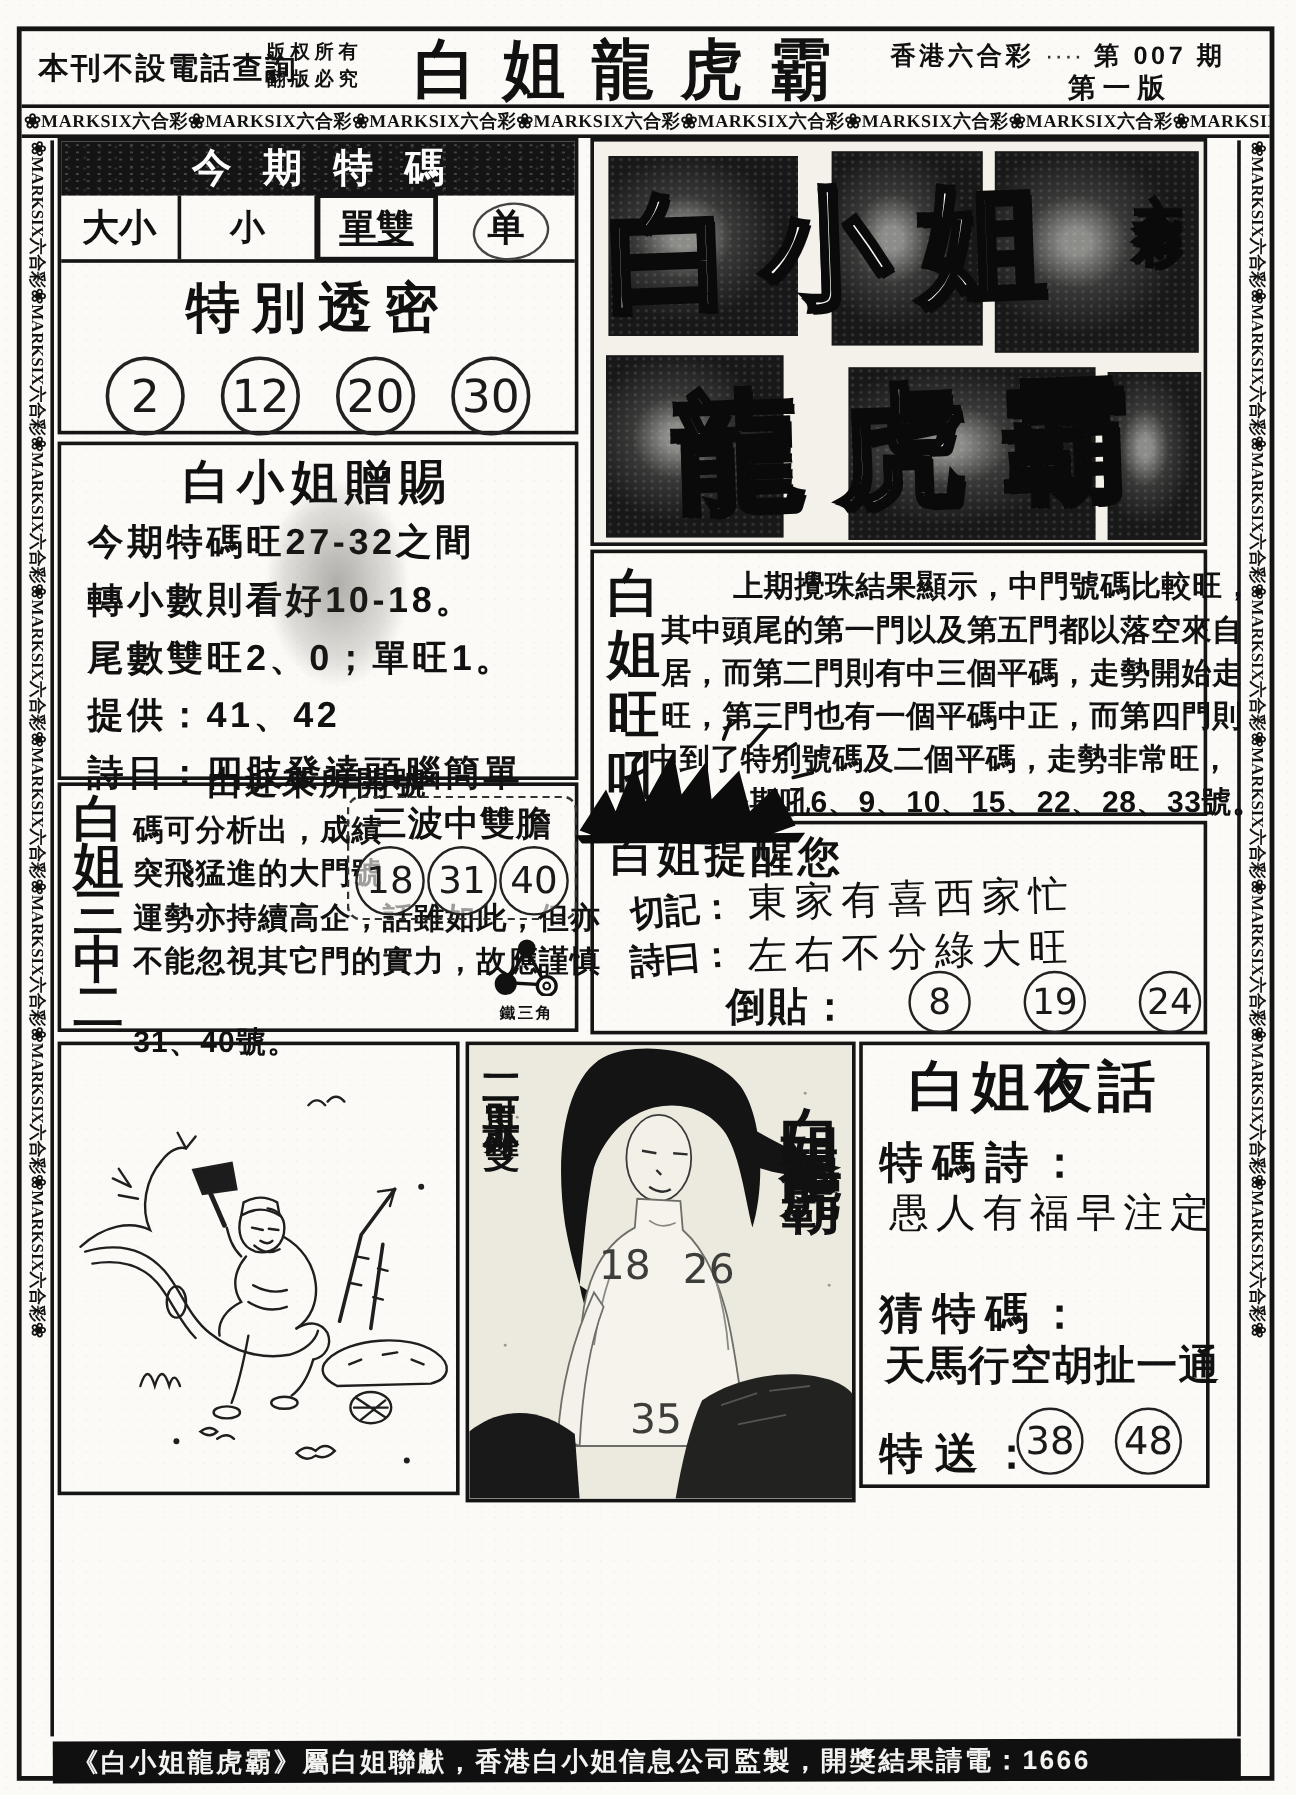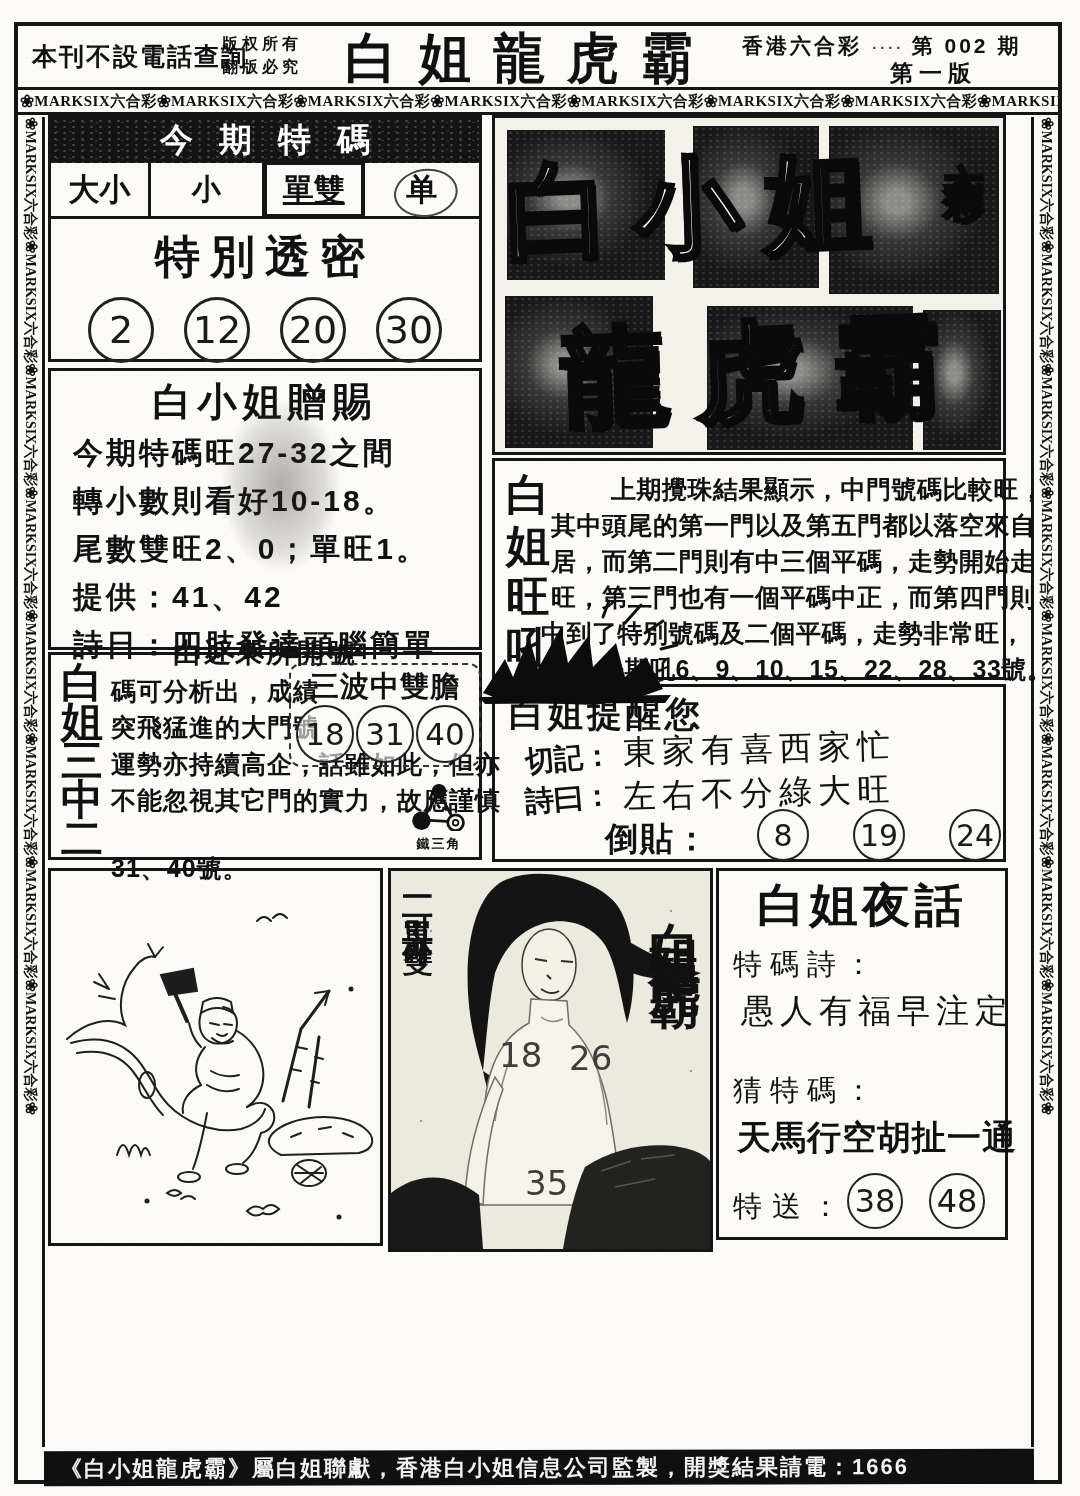--- a/index.html
+++ b/index.html
@@ -129,21 +129,21 @@
     position:absolute; left:4px; top:2px; z-index:4; writing-mode:vertical-rl; text-orientation:upright;
     font-size:31px; font-weight:bold; letter-spacing:8px; line-height:44px;
   }
   .p2-right {
     position:absolute; right:0px; top:10px; z-index:4; writing-mode:vertical-rl; text-orientation:upright;
     font-size:52px; font-weight:900; letter-spacing:14px; font-family:"DejaVu Serif", serif;
   }
   .p2-num { position:absolute; z-index:4; font-family:"DejaVu Sans", sans-serif; font-size:34px; color:#3d3d3b; }
   
   .nt-title { text-align:center; font-size:46px; font-weight:900; letter-spacing:4px; margin-top:4px; font-family:"DejaVu Serif", serif; transform:scaleX(1.05); }
-  .nt-label { position:absolute; font-size:29px; font-weight:normal; letter-spacing:8px; font-family:"DejaVu Serif", serif; }
+  .nt-label { position:absolute; font-size:36px; font-weight:bold; letter-spacing:8px; font-family:"DejaVu Serif", serif; }
   .nt-poem1 { position:absolute; font-size:33px; font-family:"DejaVu Serif", serif; letter-spacing:6px; white-space:nowrap; }
   .nt-poem2 { position:absolute; font-size:34px; font-weight:800; letter-spacing:1px; white-space:nowrap; }
   .nt-circles { position:absolute; display:flex; gap:26px; }
   .nt-circles .num-circle { width:56px; height:56px; font-size:32px; border-width:2.5px; }
   
   .footer-bar {
     position:absolute; left:44px; top:1450px; width:990px; height:35px;
     background:#101010; color:#f2f2f0; font-size:22px; font-weight:bold;
     line-height:35px; padding-left:16px; letter-spacing:2px; white-space:nowrap; overflow:hidden;
     transform:rotate(-.15deg);
@@ -157,21 +157,21 @@
 
   <div class="hdr-notice">本刊不設電話查詢</div>
   <div class="hdr-copy">
     <div>版权所有</div>
     <div>翻版必究</div>
   </div>
   <div class="hdr-title">白姐龍虎霸</div>
   <div class="hdr-issue">
     <span>香港六合彩</span>
     <span class="dots">····</span>
-    <span>第 002 期</span>
+    <span>第 007 期</span>
   </div>
   <div class="hdr-edition">第一版</div>
 
   <div class="marquee">
       <span class="fl">❀</span>
       <span class="st">MARKSIX六合彩</span>
       <span class="fl">❀</span>
       <span class="st">MARKSIX六合彩</span>
       <span class="fl">❀</span>
       <span class="st">MARKSIX六合彩</span>

